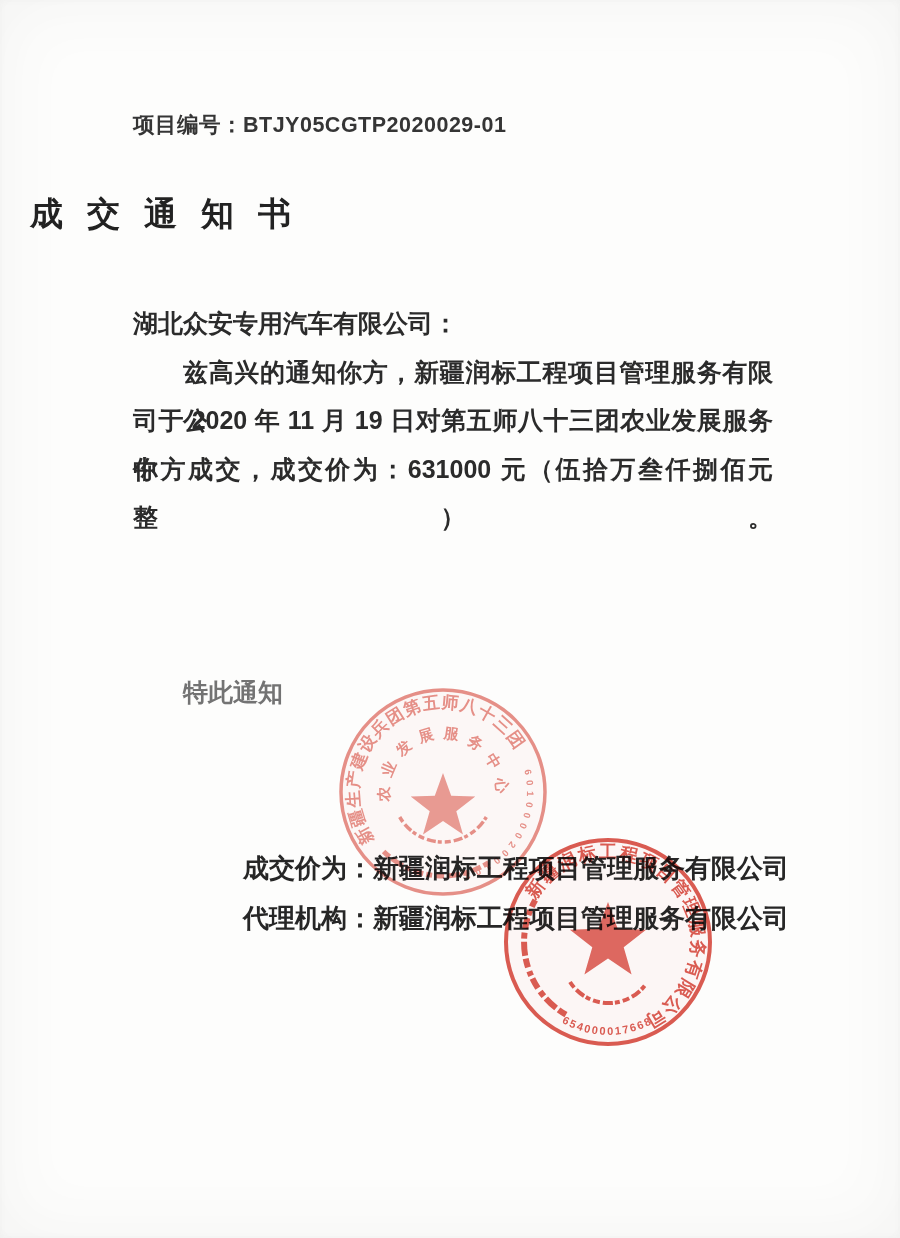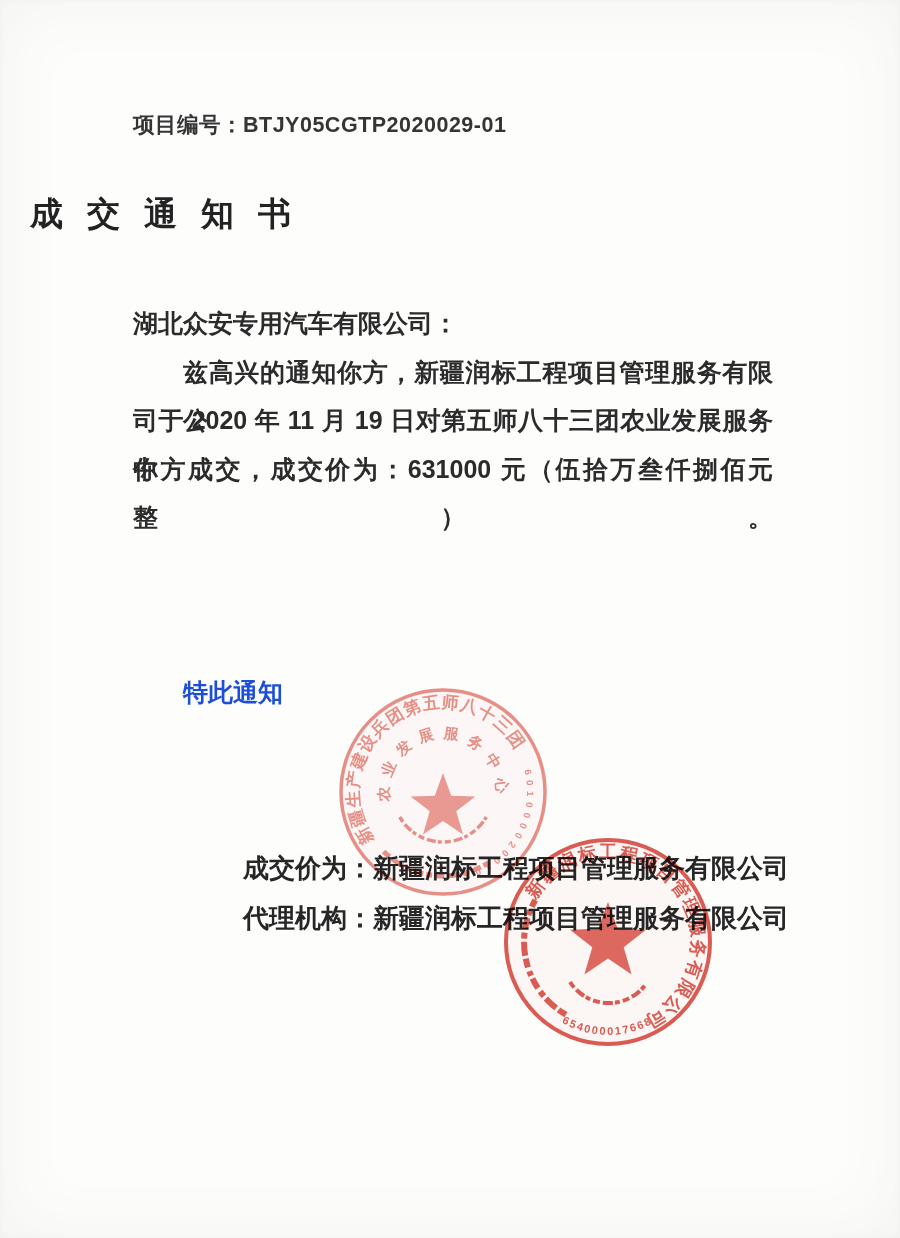--- a/index.html
+++ b/index.html
@@ -32,21 +32,21 @@
   }
   .body-block .line { line-height:48.5px; height:48.5px; white-space:nowrap; }
   .body-block .line.justify {
     white-space:normal;
     text-align:justify;
     text-align-last:justify;
   }
   .body-block .line.indent { padding-left:50px; }
   .closing {
     position:absolute; left:183px; top:676px;
-    font-size:25px; font-weight:600; color:#1d4ed8;
+    font-size:25px; font-weight:600; color:#737373;
   }
   .sig-block {
     position:absolute; left:243px; top:843px;
     font-size:26px; font-weight:700; color:#262626;
     line-height:50px;
   }
   .sig-block .sig-line { white-space:nowrap; }
   .date-line {
     position:absolute; left:433px; top:1004px;
     font-size:27px; font-weight:600; color:#2b2b2b; letter-spacing:1px;

